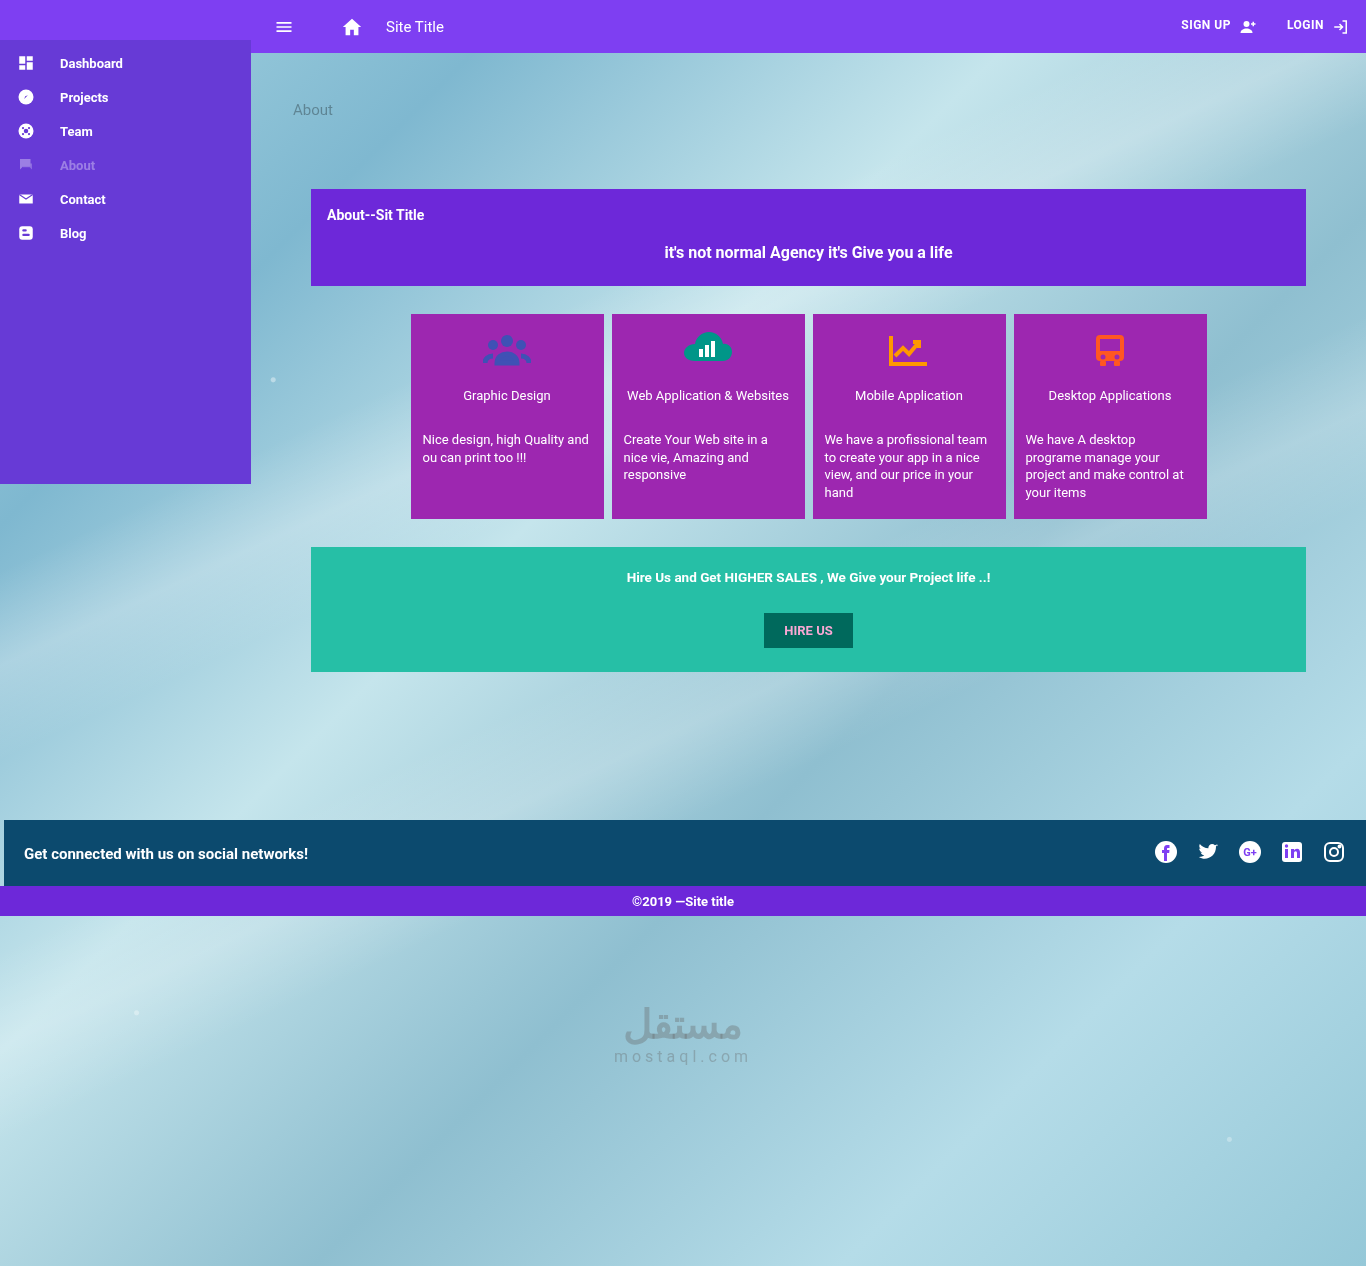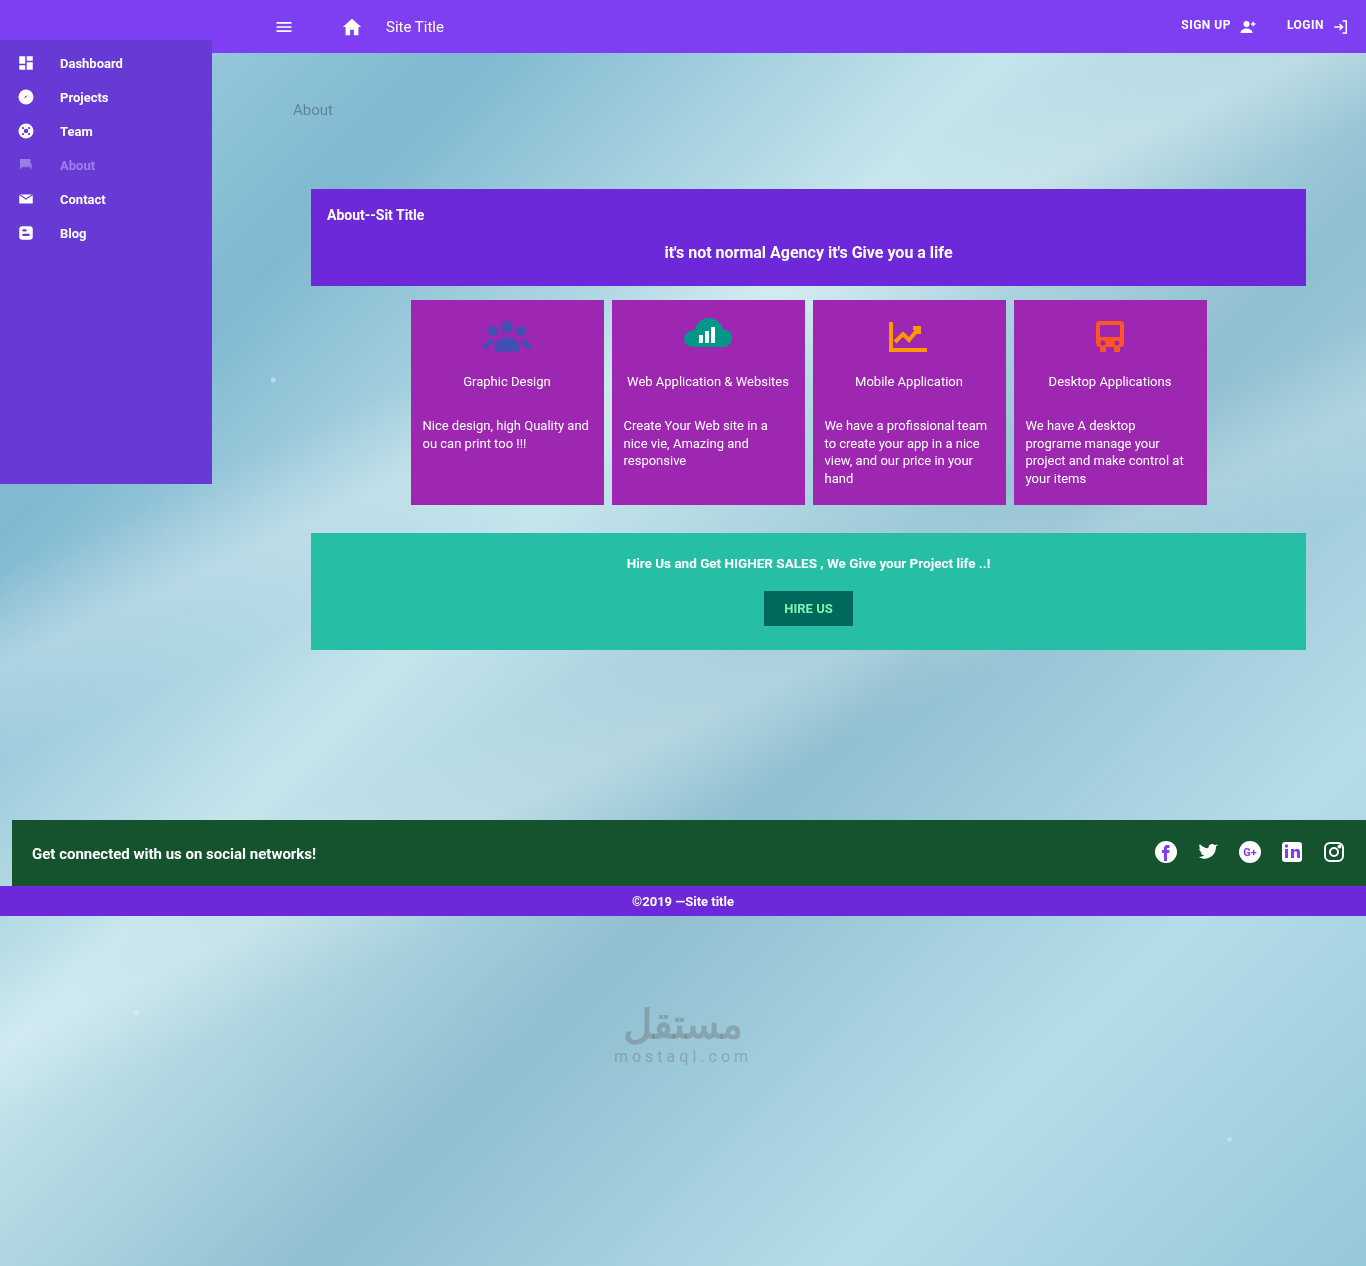--- a/index.html
+++ b/index.html
@@ -79,21 +79,21 @@
   font-weight: 700;
   letter-spacing: 0.5px;
   margin-left: 30px;
   cursor: pointer;
 }
 
 .sidebar {
   position: absolute;
   top: 0;
   left: 0;
-  width: 212px;
+  width: 251px;
   height: 484px;
   background: #673ad6;
   z-index: 20;
 }
 
 .sidebar .sidebar-header {
   height: 40px;
   background: #7e3ff2;
 }
 
@@ -155,21 +155,21 @@
   font-size: 16px;
   font-weight: 700;
   margin-top: 20px;
 }
 
 .cards-container {
   display: flex;
   flex-wrap: wrap;
   justify-content: center;
   gap: 8px;
-  margin-top: 14px;
+  margin-top: 28px;
 }
 
 .card {
   width: 193px;
   background: #9d27b0;
   color: #fff;
   padding: 14px 12px 18px;
 }
 
 .card .card-icon {
@@ -199,37 +199,37 @@
   padding: 22px 10px 24px;
 }
 
 .hire-section .hire-text {
   font-size: 13.5px;
   font-weight: 700;
 }
 
 .hire-btn {
   display: inline-block;
-  margin-top: 20px;
+  margin-top: 28px;
   background: #00695c;
-  color: #86efac;
+  color: #f9a8d4;
   padding: 10px 20px;
   font-size: 13px;
   font-weight: 700;
   cursor: pointer;
   border: none;
 }
 
 .footer-social {
   position: absolute;
   top: 820px;
-  left: 12px;
+  left: 4px;
   right: 0;
   height: 68px;
-  background: #14532d;
+  background: #0c4a6e;
   display: flex;
   align-items: center;
   padding: 0 20px;
   color: #fff;
   z-index: 8;
 }
 
 .footer-social .social-text {
   font-size: 15px;
   font-weight: 700;

